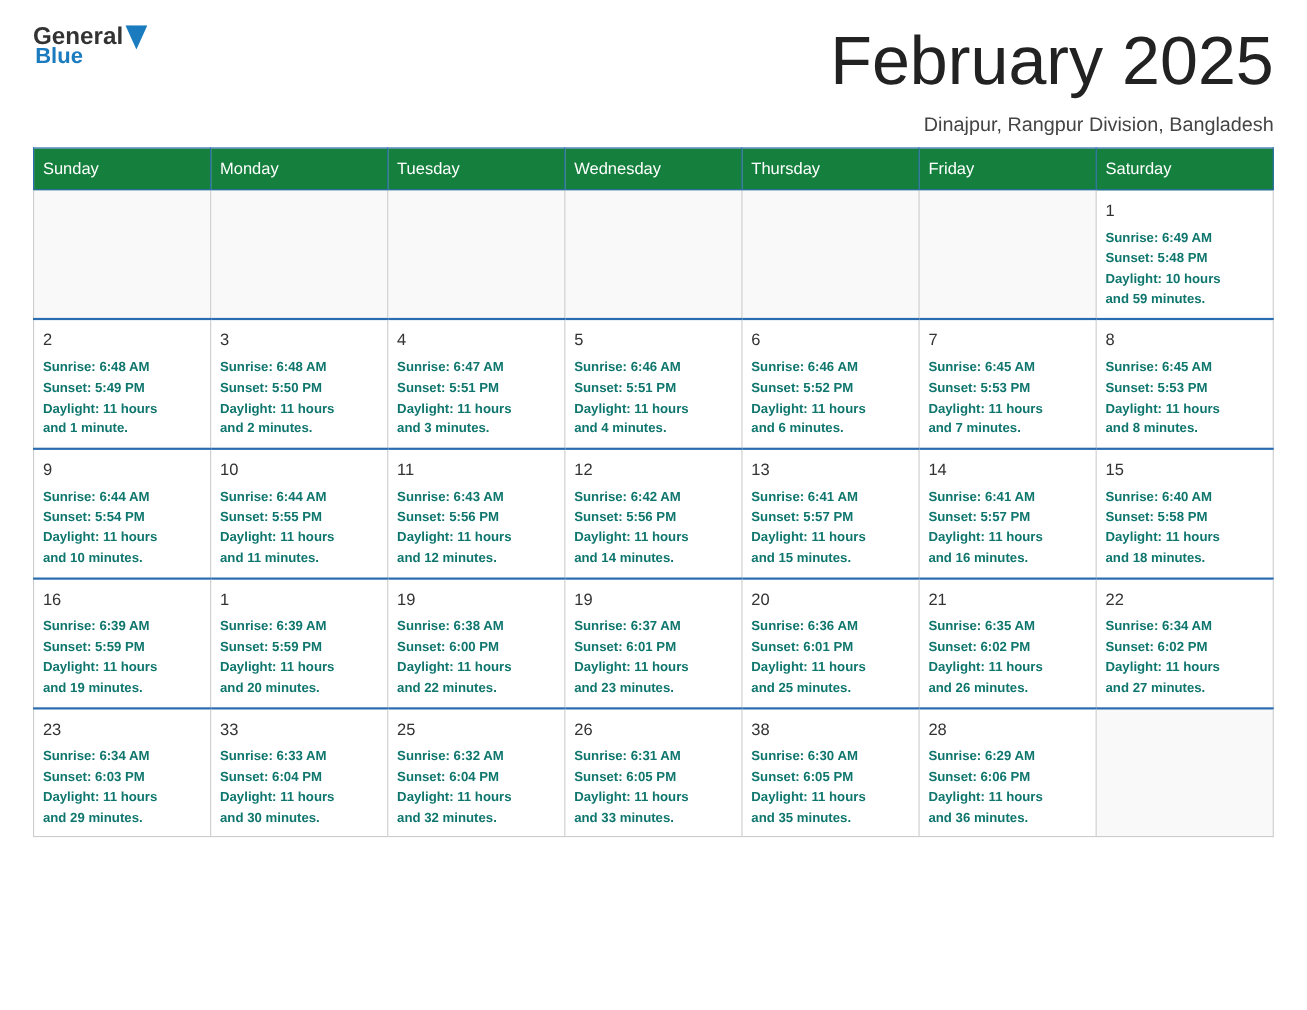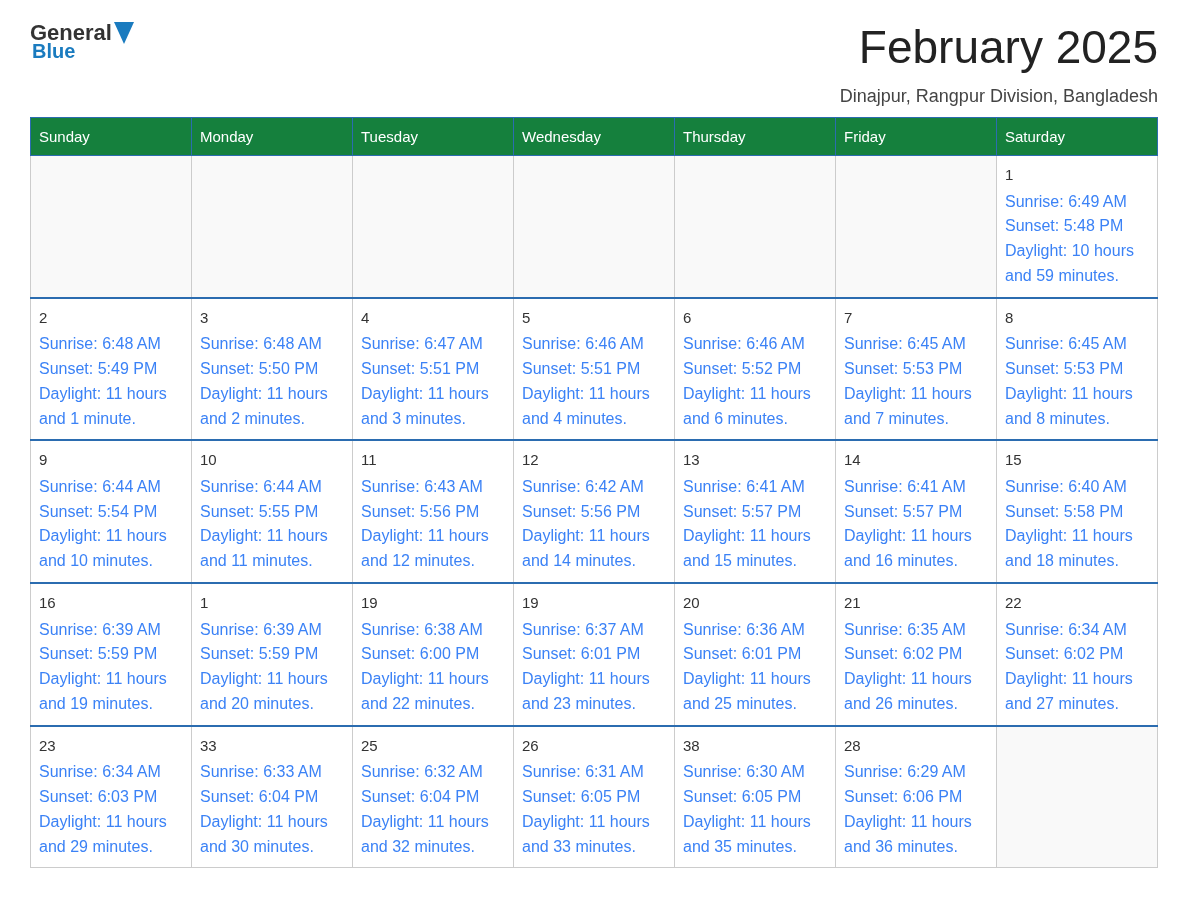--- a/index.html
+++ b/index.html
@@ -27,21 +27,21 @@
     }
     .logo-text-blue {
       font-size: 20px;
       font-weight: bold;
       color: #1a7bbf;
     }
     .title-section {
       text-align: right;
     }
     .month-title {
-      font-size: 46px;
+      font-size: 62px;
       font-weight: normal;
       color: #222;
     }
     .location-subtitle {
       font-size: 18px;
       color: #444;
       margin-top: 12px;
     }
     .calendar {
       width: 100%;
@@ -69,35 +69,36 @@
     .calendar td.empty {
       background: #f9f9f9;
     }
     .day-number {
       font-size: 15px;
       font-weight: normal;
       display: block;
       margin-bottom: 3px;
     }
     .day-info {
-      font-size: 16px;
-      color: #3b82f6;
+      font-size: 12px;
+      color: #0f766e;
       line-height: 1.55;
+      font-weight: bold;
     }
     .row-separator td {
       border-top: 2px solid #2b6cb0;
     }
   </style>
 </head>
 <body>
 
 <div class="header">
   <div class="logo">
     <div style="display:flex; flex-direction:column; align-items:flex-start;">
-      <div style="display:flex; ">
+      <div style="display:flex; align-items:center;">
         <span class="logo-text-general">General</span>
         <svg width="20" height="22" viewBox="0 0 20 22" style="margin-left:2px; margin-top:2px;">
           <polygon points="0,0 20,0 10,22" fill="#1a7bbf"></polygon>
         </svg>
       </div>
       <span class="logo-text-blue" style="margin-top:-6px; margin-left:2px;">Blue</span>
     </div>
   </div>
   <div class="title-section">
     <div class="month-title">February 2025</div>

